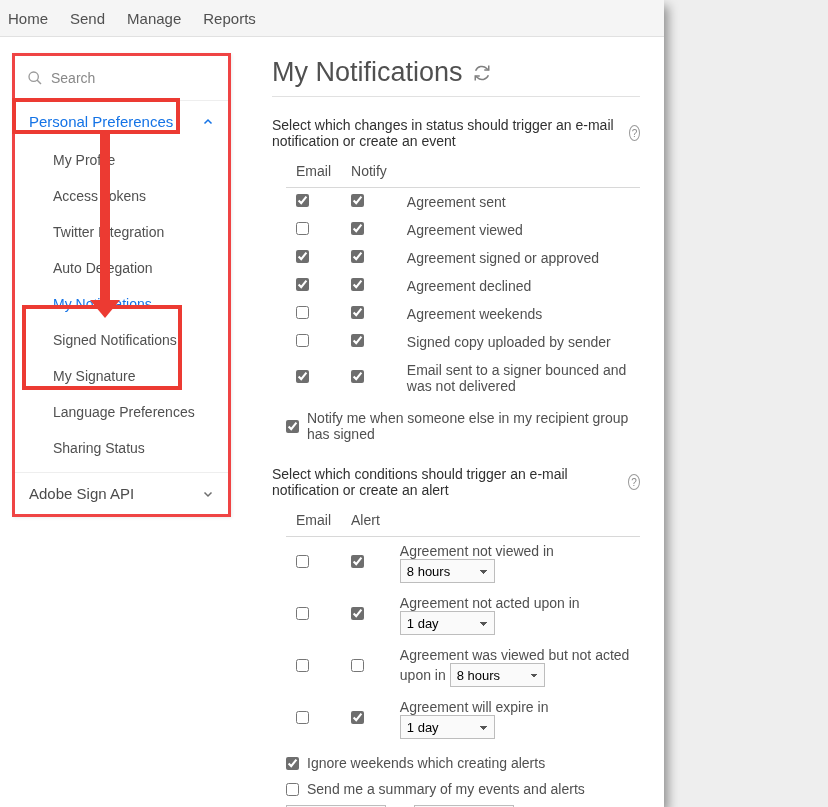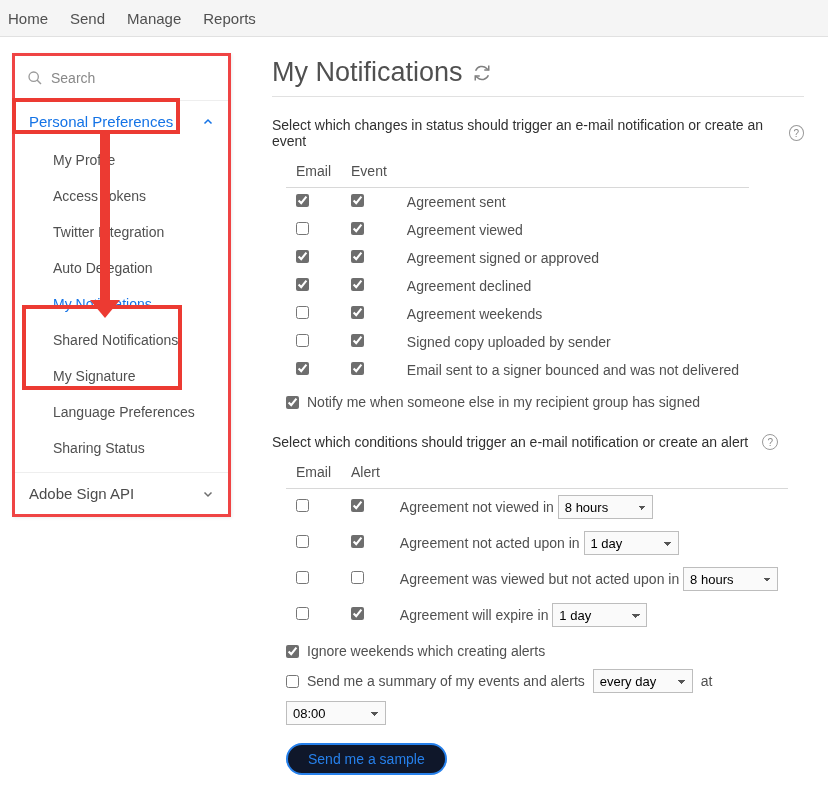--- a/index.html
+++ b/index.html
@@ -1,20 +1,20 @@
 <!DOCTYPE html>
 <html><head>
 <meta charset="utf-8">
 <style>
   :root{
     --txt:#4b4b4b; --txt-light:#707070; --blue:#1473e6; --blue2:#2680eb;
     --border:#d3d3d3; --bg:#fff; --topbar:#f5f5f5;
   }
   html,body{margin:0;padding:0;font-family:"Segoe UI",Arial,sans-serif;font-size:14px;color:var(--txt);background:#eee;}
-  .screenshot{width:828px;height:807px;background:#fff;position:relative;box-shadow:4px 6px 10px rgba(0,0,0,.4);margin:0;}
+  .screenshot{width:664px;height:807px;background:#fff;position:relative;box-shadow:4px 6px 10px rgba(0,0,0,.4);margin:0;}
   .topnav{height:36px;background:var(--topbar);border-bottom:1px solid #e1e1e1;display:flex;align-items:center;padding:0 8px;gap:22px;color:#505050;font-size:15px;}
   .topnav span{cursor:pointer;}
   .body{display:flex;height:calc(100% - 36px);}
   
   .sidebar{width:213px;border:3px solid #ef4444;margin:16px 17px 0 12px;box-shadow:1px 1px 3px rgba(0,0,0,.08);background:#fff;height:fit-content;}
   .search{display:flex;align-items:center;gap:8px;padding:14px 12px;border-bottom:1px solid #eee;color:#888;}
   .search svg{width:16px;height:16px;flex:none;}
   .section-head{display:flex;align-items:center;justify-content:space-between;padding:12px 14px;cursor:pointer;font-size:15px;}
   .section-head.active{color:var(--blue);}
   .chev{width:12px;height:12px;flex:none;}
@@ -74,21 +74,21 @@
         <svg class="chev" viewBox="0 0 24 24" fill="none" stroke="#1473e6" stroke-width="3">
             <polyline points="5 15 12 8 19 15"></polyline>
           </svg>
       </div>
       <div class="subitems">
         <div class="subitem">My Profile</div>
         <div class="subitem">Access Tokens</div>
         <div class="subitem">Twitter Integration</div>
         <div class="subitem">Auto Delegation</div>
         <div class="subitem active">My Notifications</div>
-        <div class="subitem">Shared Notifications</div>
+        <div class="subitem">Signed Notifications</div>
         <div class="subitem">My Signature</div>
         <div class="subitem">Language Preferences</div>
         <div class="subitem">Sharing Status</div>
       </div>
 
       <div class="section-head" style="border-top:1px solid #eee">
         <span>Adobe Sign API</span>
         <svg class="chev" viewBox="0 0 24 24" fill="none" stroke="#6e6e6e" stroke-width="3">
             <polyline points="5 9 12 16 19 9"></polyline>
           </svg>
@@ -109,21 +109,21 @@
 
       <p class="section-title">
         <span>Select which changes in status should trigger an e-mail notification or create an event</span>
         <span class="help">?</span>
       </p>
 
       <table class="opts">
         <tbody>
             <tr class="hline">
           <th>Email</th>
-          <th>Event</th>
+          <th>Notify</th>
           <th></th>
         </tr>
         </tbody>
           <tbody id="events-body">
             <tr>
               <td><input type="checkbox" checked="" style=""></td>
               <td><input type="checkbox" checked="" style=""></td>
               <td class="lbl">Agreement sent</td>
             </tr>
             <tr>

